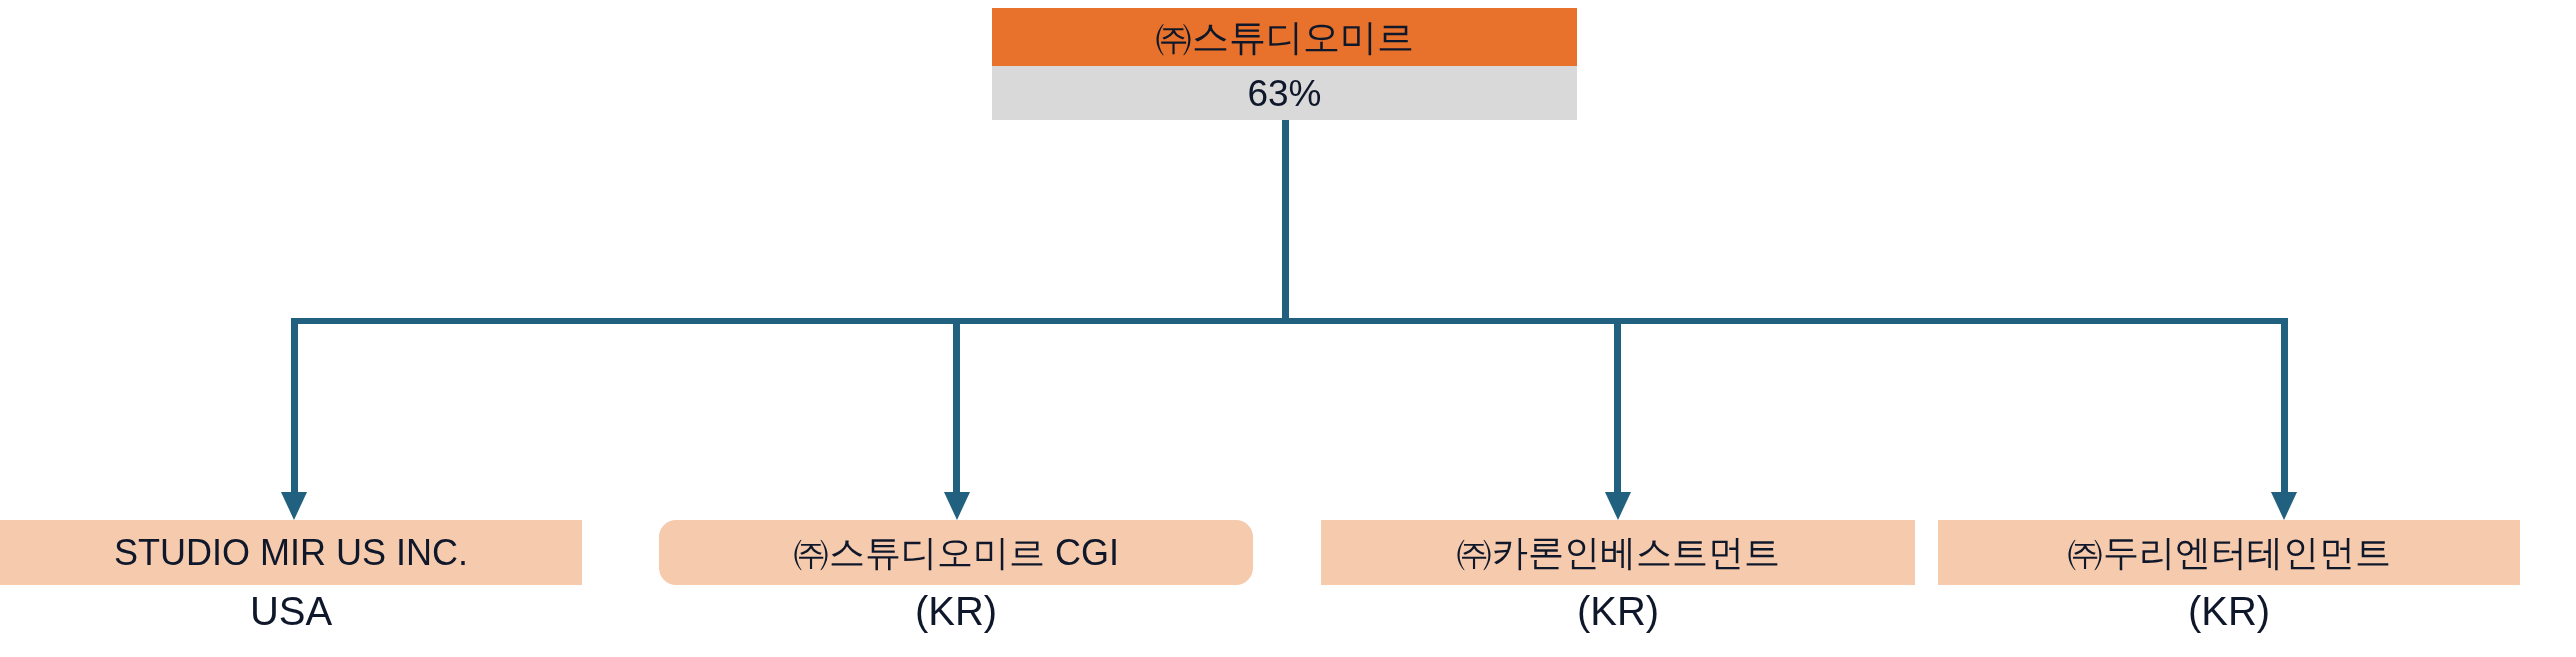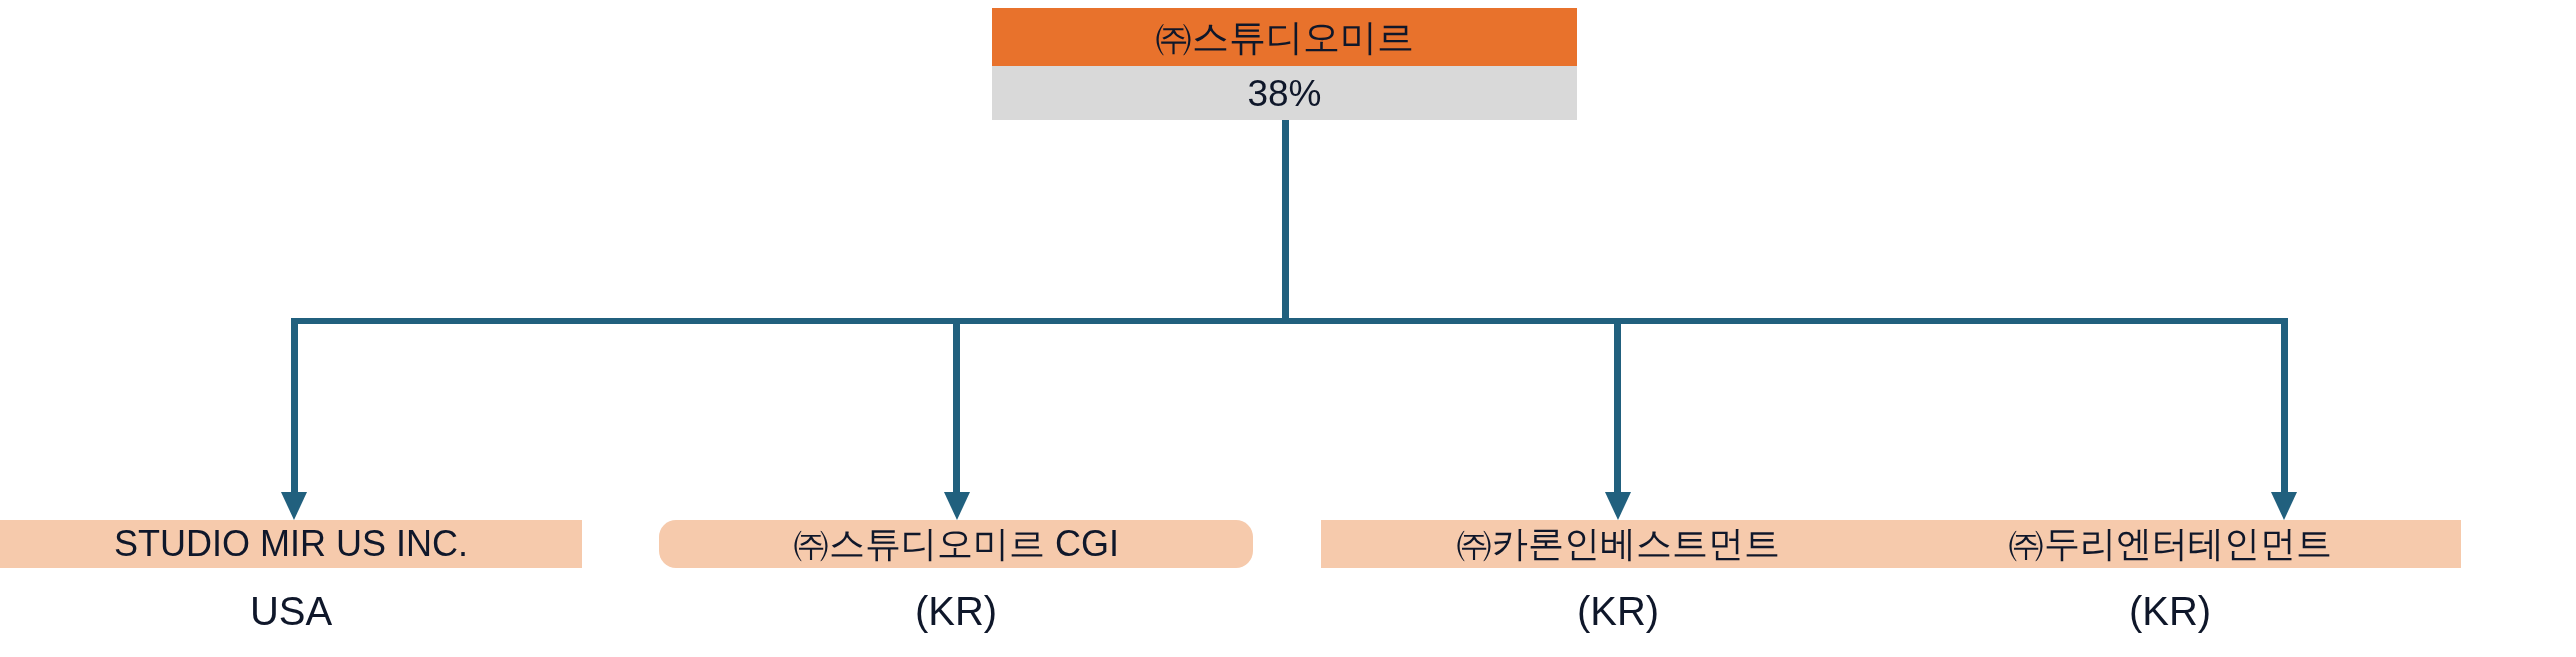--- a/index.html
+++ b/index.html
@@ -77,21 +77,21 @@
     border-top: 28px solid var(--line, #21607e);
   }
   .arrow-1 { left: 281px; }
   .arrow-2 { left: 944px; }
   .arrow-3 { left: 1605px; }
   .arrow-4 { left: 2271px; }
   
   .sub-box {
     position: absolute;
     top: 520px;
-    height: 48px;
+    height: 65px;
     background: var(--peach, #f6caac);
     display: flex;
     align-items: center;
     justify-content: center;
     font-size: 36px;
     line-height: 1;
     white-space: nowrap;
   }
   .sub-country {
     position: absolute;
@@ -99,30 +99,30 @@
     height: 45px;
     display: flex;
     align-items: center;
     justify-content: center;
     font-size: 40px;
     line-height: 1;
   }
   .c1 { left: 0;      width: 582px; }
   .c2 { left: 659px;  width: 594px; border-radius: 17px; }
   .c3 { left: 1321px; width: 594px; }
-  .c4 { left: 1879px; width: 582px; }
+  .c4 { left: 1938px; width: 582px; }
 </style>
 </head>
 <body>
 
 <div class="canvas">
 
   <div class="parent-node">
     <div class="parent-name">㈜스튜디오미르</div>
-    <div class="parent-ownership">38%</div>
+    <div class="parent-ownership">63%</div>
   </div>
 
   <div class="line stem"></div>
   <div class="line hline"></div>
 
   <div class="line drop drop-1"></div>
   <div class="line drop drop-2"></div>
   <div class="line drop drop-3"></div>
   <div class="line drop drop-4"></div>
 

